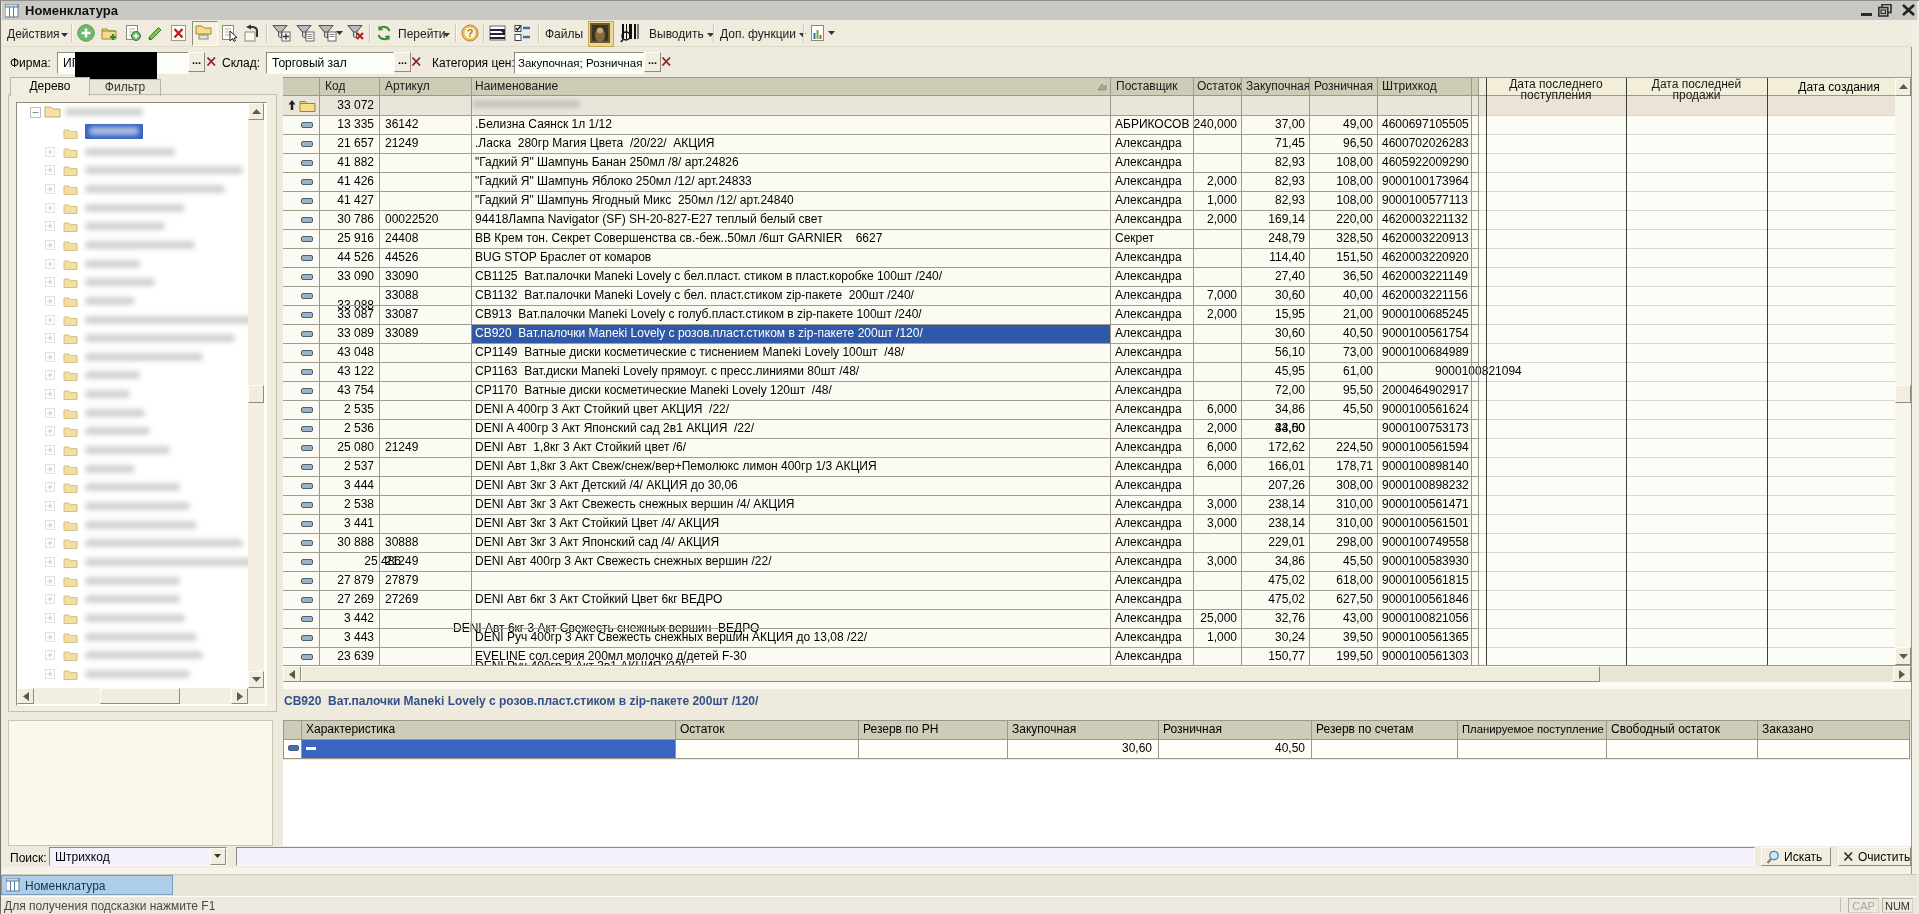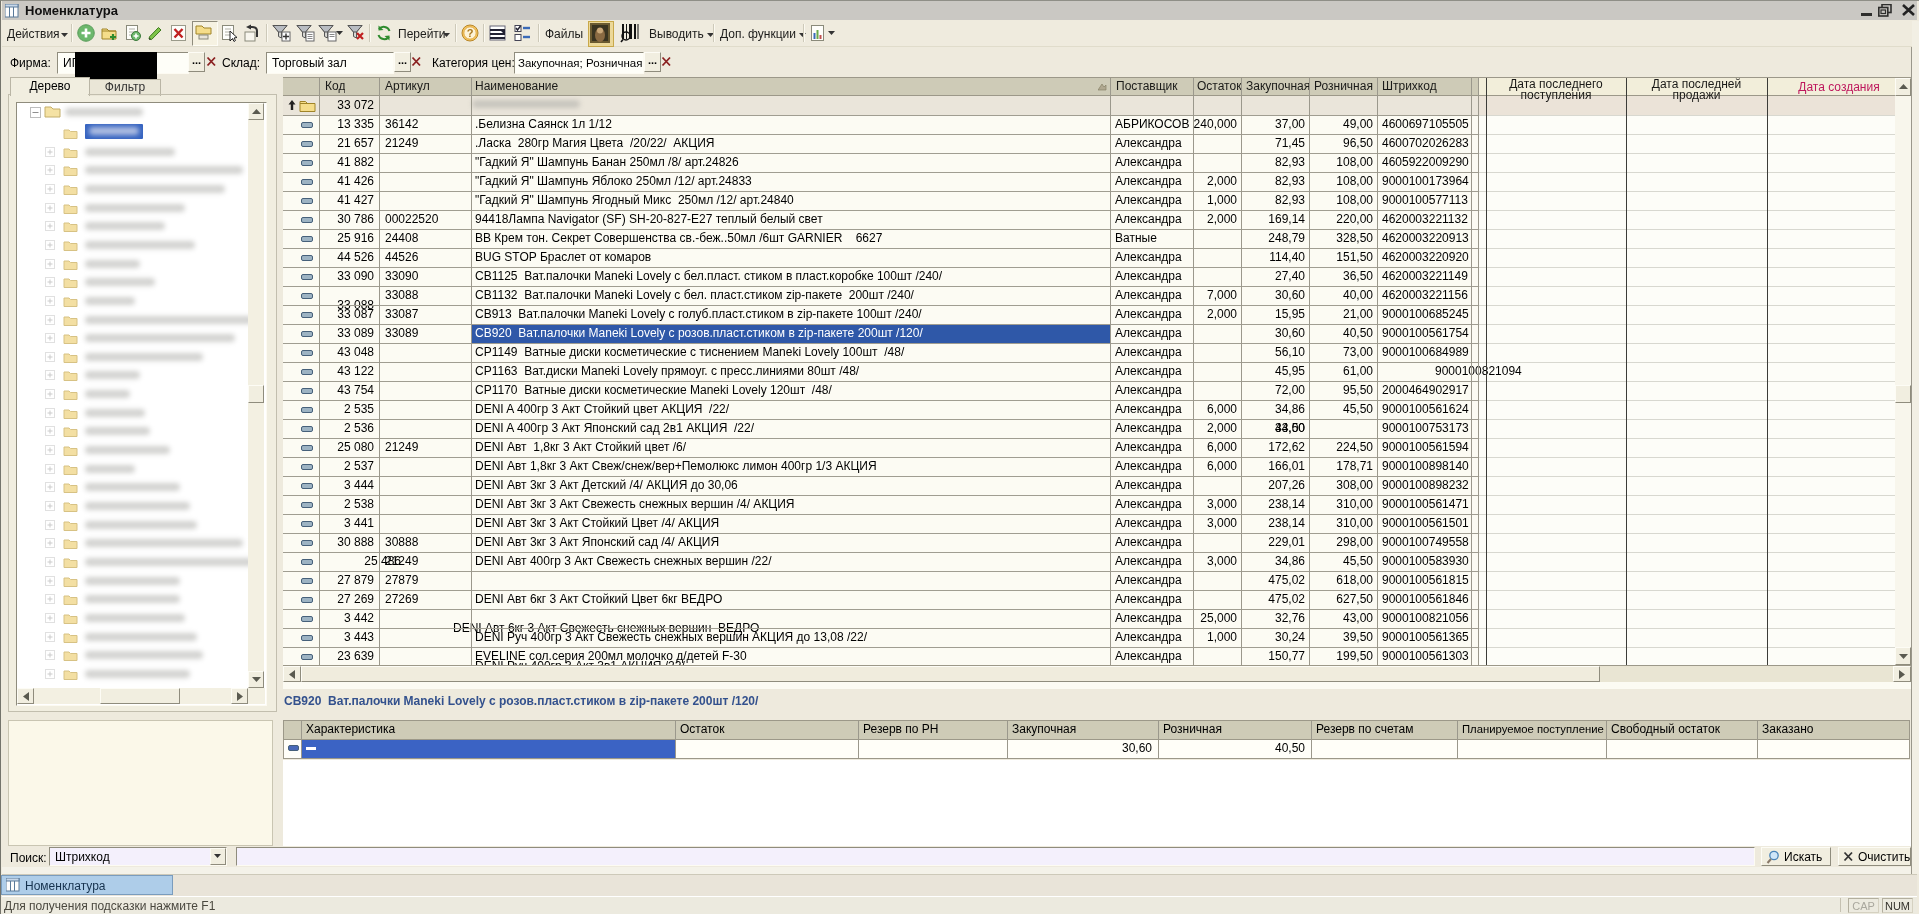--- a/index.html
+++ b/index.html
@@ -540,21 +540,21 @@
 <div class="cell" style="left:1116px;top:78px;height:18px;line-height:17px;color:#1a1a18;">Поставщик</div>
 <div class="cell" style="left:1197px;top:78px;height:18px;line-height:17px;color:#1a1a18;">Остаток</div>
 <div class="cell" style="left:1246px;top:78px;height:18px;line-height:17px;color:#1a1a18;">Закупочная</div>
 <div class="cell" style="left:1314px;top:78px;height:18px;line-height:17px;color:#1a1a18;">Розничная</div>
 <div class="cell" style="left:1382px;top:78px;height:18px;line-height:17px;color:#1a1a18;">Штрихкод</div>
 <svg class="abs" style="left:1098px;top:84px;" width="9" height="7">
     <path d="M0 6 L4 0 L6 3 L8 1 L8 6 Z" fill="#b0a890" stroke="#807860" stroke-width="0.6"></path>
   </svg>
 <div class="abs" style="left:1486px;top:79px;width:140px;text-align:center;line-height:11px;color:#1a1a18;z-index:5;">Дата последнего<br>поступления</div>
 <div class="abs" style="left:1626px;top:79px;width:141px;text-align:center;line-height:11px;color:#1a1a18;z-index:5;">Дата последней<br>продажи</div>
-<div class="abs" style="left:1775px;top:80px;width:128px;text-align:center;color:#be185d;">Дата создания</div>
+<div class="abs" style="left:1775px;top:80px;width:128px;text-align:center;color:#000000;">Дата создания</div>
 <div class="abs" style="left:283px;top:96px;width:1195px;height:19px;background:#eae5da;"></div>
 <div class="abs" style="left:1478px;top:96px;width:417px;height:19px;background:#ebe3d8;"></div>
 <svg class="abs" style="left:288px;top:100px;" width="8" height="11">
     <path d="M4 0 L7.5 4.5 L5.2 4.5 L5.2 10 L2.8 10 L2.8 4.5 L0.5 4.5 Z" fill="#222"></path>
   </svg>
 <svg class="abs" style="left:299px;top:98px;" width="17" height="15">
     <path d="M1 3.5 L6.5 3.5 L8.5 5.5 L16 5.5 L16 13.5 L1 13.5 Z" fill="#f5dd8a" stroke="#a08428"></path>
     <path d="M1 5.5 L16 5.5" stroke="#a08428"></path>
   </svg>
 <div class="cell num" style="left:319px;top:96px;width:55px;">33 072</div>
@@ -606,21 +606,21 @@
 <div class="cell" style="left:475px;top:210px;width:635px;">94418Лампа Navigator (SF) SH-20-827-E27 теплый белый свет</div>
 <div class="cell" style="left:1115px;top:210px;width:78px;">Александра</div>
 <div class="cell num" style="left:1193px;top:210px;width:44px;">2,000</div>
 <div class="cell num" style="left:1241px;top:210px;width:64px;">169,14</div>
 <div class="cell num" style="left:1309px;top:210px;width:64px;">220,00</div>
 <div class="cell" style="left:1382px;top:210px;width:89px;">4620003221132</div>
 <div class="mark" style="left:301px;top:236px;"></div>
 <div class="cell num" style="left:319px;top:229px;width:55px;">25 916</div>
 <div class="cell" style="left:385px;top:229px;width:86px;">24408</div>
 <div class="cell" style="left:475px;top:229px;width:635px;">ВВ Крем тон. Секрет Совершенства св.-беж..50мл /6шт GARNIER&nbsp; &nbsp; 6627</div>
-<div class="cell" style="left:1115px;top:229px;width:78px;">Ватные</div>
+<div class="cell" style="left:1115px;top:229px;width:78px;">Секрет</div>
 <div class="cell num" style="left:1241px;top:229px;width:64px;">248,79</div>
 <div class="cell num" style="left:1309px;top:229px;width:64px;">328,50</div>
 <div class="cell" style="left:1382px;top:229px;width:89px;">4620003220913</div>
 <div class="mark" style="left:301px;top:255px;"></div>
 <div class="cell num" style="left:319px;top:248px;width:55px;">44 526</div>
 <div class="cell" style="left:385px;top:248px;width:86px;">44526</div>
 <div class="cell" style="left:475px;top:248px;width:635px;">BUG STOP Браслет от комаров</div>
 <div class="cell" style="left:1115px;top:248px;width:78px;">Александра</div>
 <div class="cell num" style="left:1241px;top:248px;width:64px;">114,40</div>
 <div class="cell num" style="left:1309px;top:248px;width:64px;">151,50</div>

